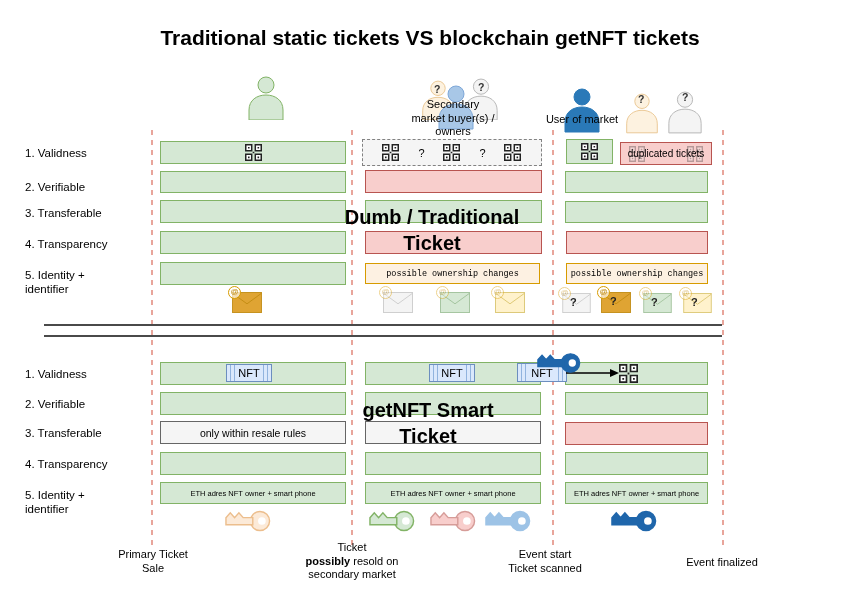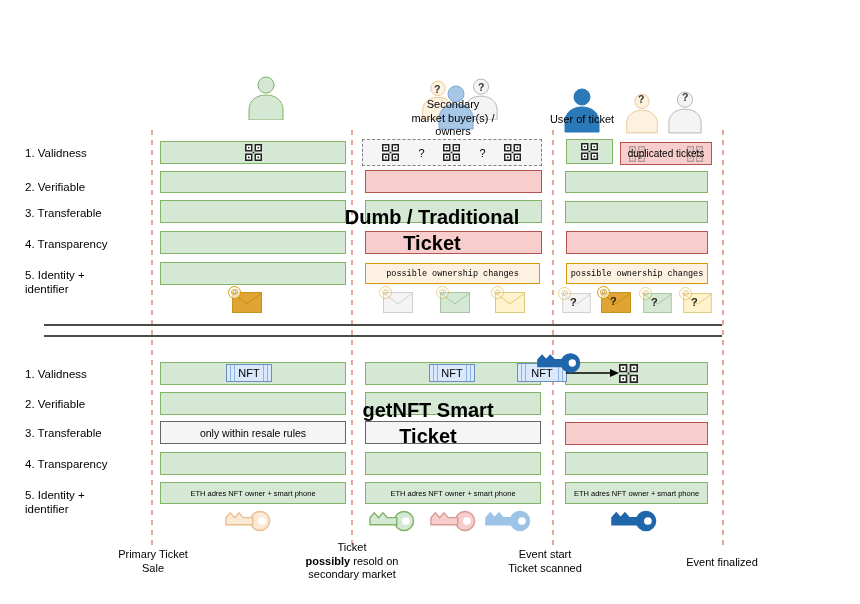--- a/index.html
+++ b/index.html
@@ -85,20 +85,21 @@
     <symbol id="sym-key" viewBox="0 0 48 28">
       <circle cx="36.5" cy="14" r="10"></circle>
       <path d="M1,10.5 l4.5,-5 4.5,5 4.5,-5 4.5,5 H29 v7.5 H1 z"></path>
       <circle cx="38.5" cy="14" r="4" fill="#fff" stroke="none"></circle>
     </symbol>
   </defs>
 </svg>
 
 <div id="canvas">
 
+  <div class="title">Traditional static tickets VS blockchain getNFT tickets</div>
 
   <div class="vline" style="left:151px"></div>
   <div class="vline" style="left:351px"></div>
   <div class="vline" style="left:552px"></div>
   <div class="vline" style="left:722px"></div>
 
   <div class="hline" style="top:324px"></div>
   <div class="hline" style="top:335px"></div>
 
   <svg class="person" style="left:246px;top:76px;width:40px;height:44px">
@@ -119,21 +120,21 @@
   <div class="alabel" style="left:394px;top:98px;width:118px">
     <span>Secondary</span><br>
     <span>market buyer(s) /</span><br>
     <span>owners</span>
   </div>
 
   <svg class="person" style="left:562px;top:86px;width:40px;height:48px">
       <use href="#sym-person" class="p-blue"></use>
     </svg>
   <div class="alabel" style="left:537px;top:113px;width:90px">
-    <span>User of ticket</span>
+    <span>User of market</span>
   </div>
   <svg class="person" style="left:624px;top:90px;width:36px;height:46px">
       <use href="#sym-person" class="p-orange"></use>
     </svg>
   <span class="qmark" style="left:638px;top:93px">?</span>
   <svg class="person" style="left:666px;top:88px;width:38px;height:48px">
       <use href="#sym-person" class="p-gray"></use>
     </svg>
   <span class="qmark" style="left:682px;top:91px">?</span>
 

